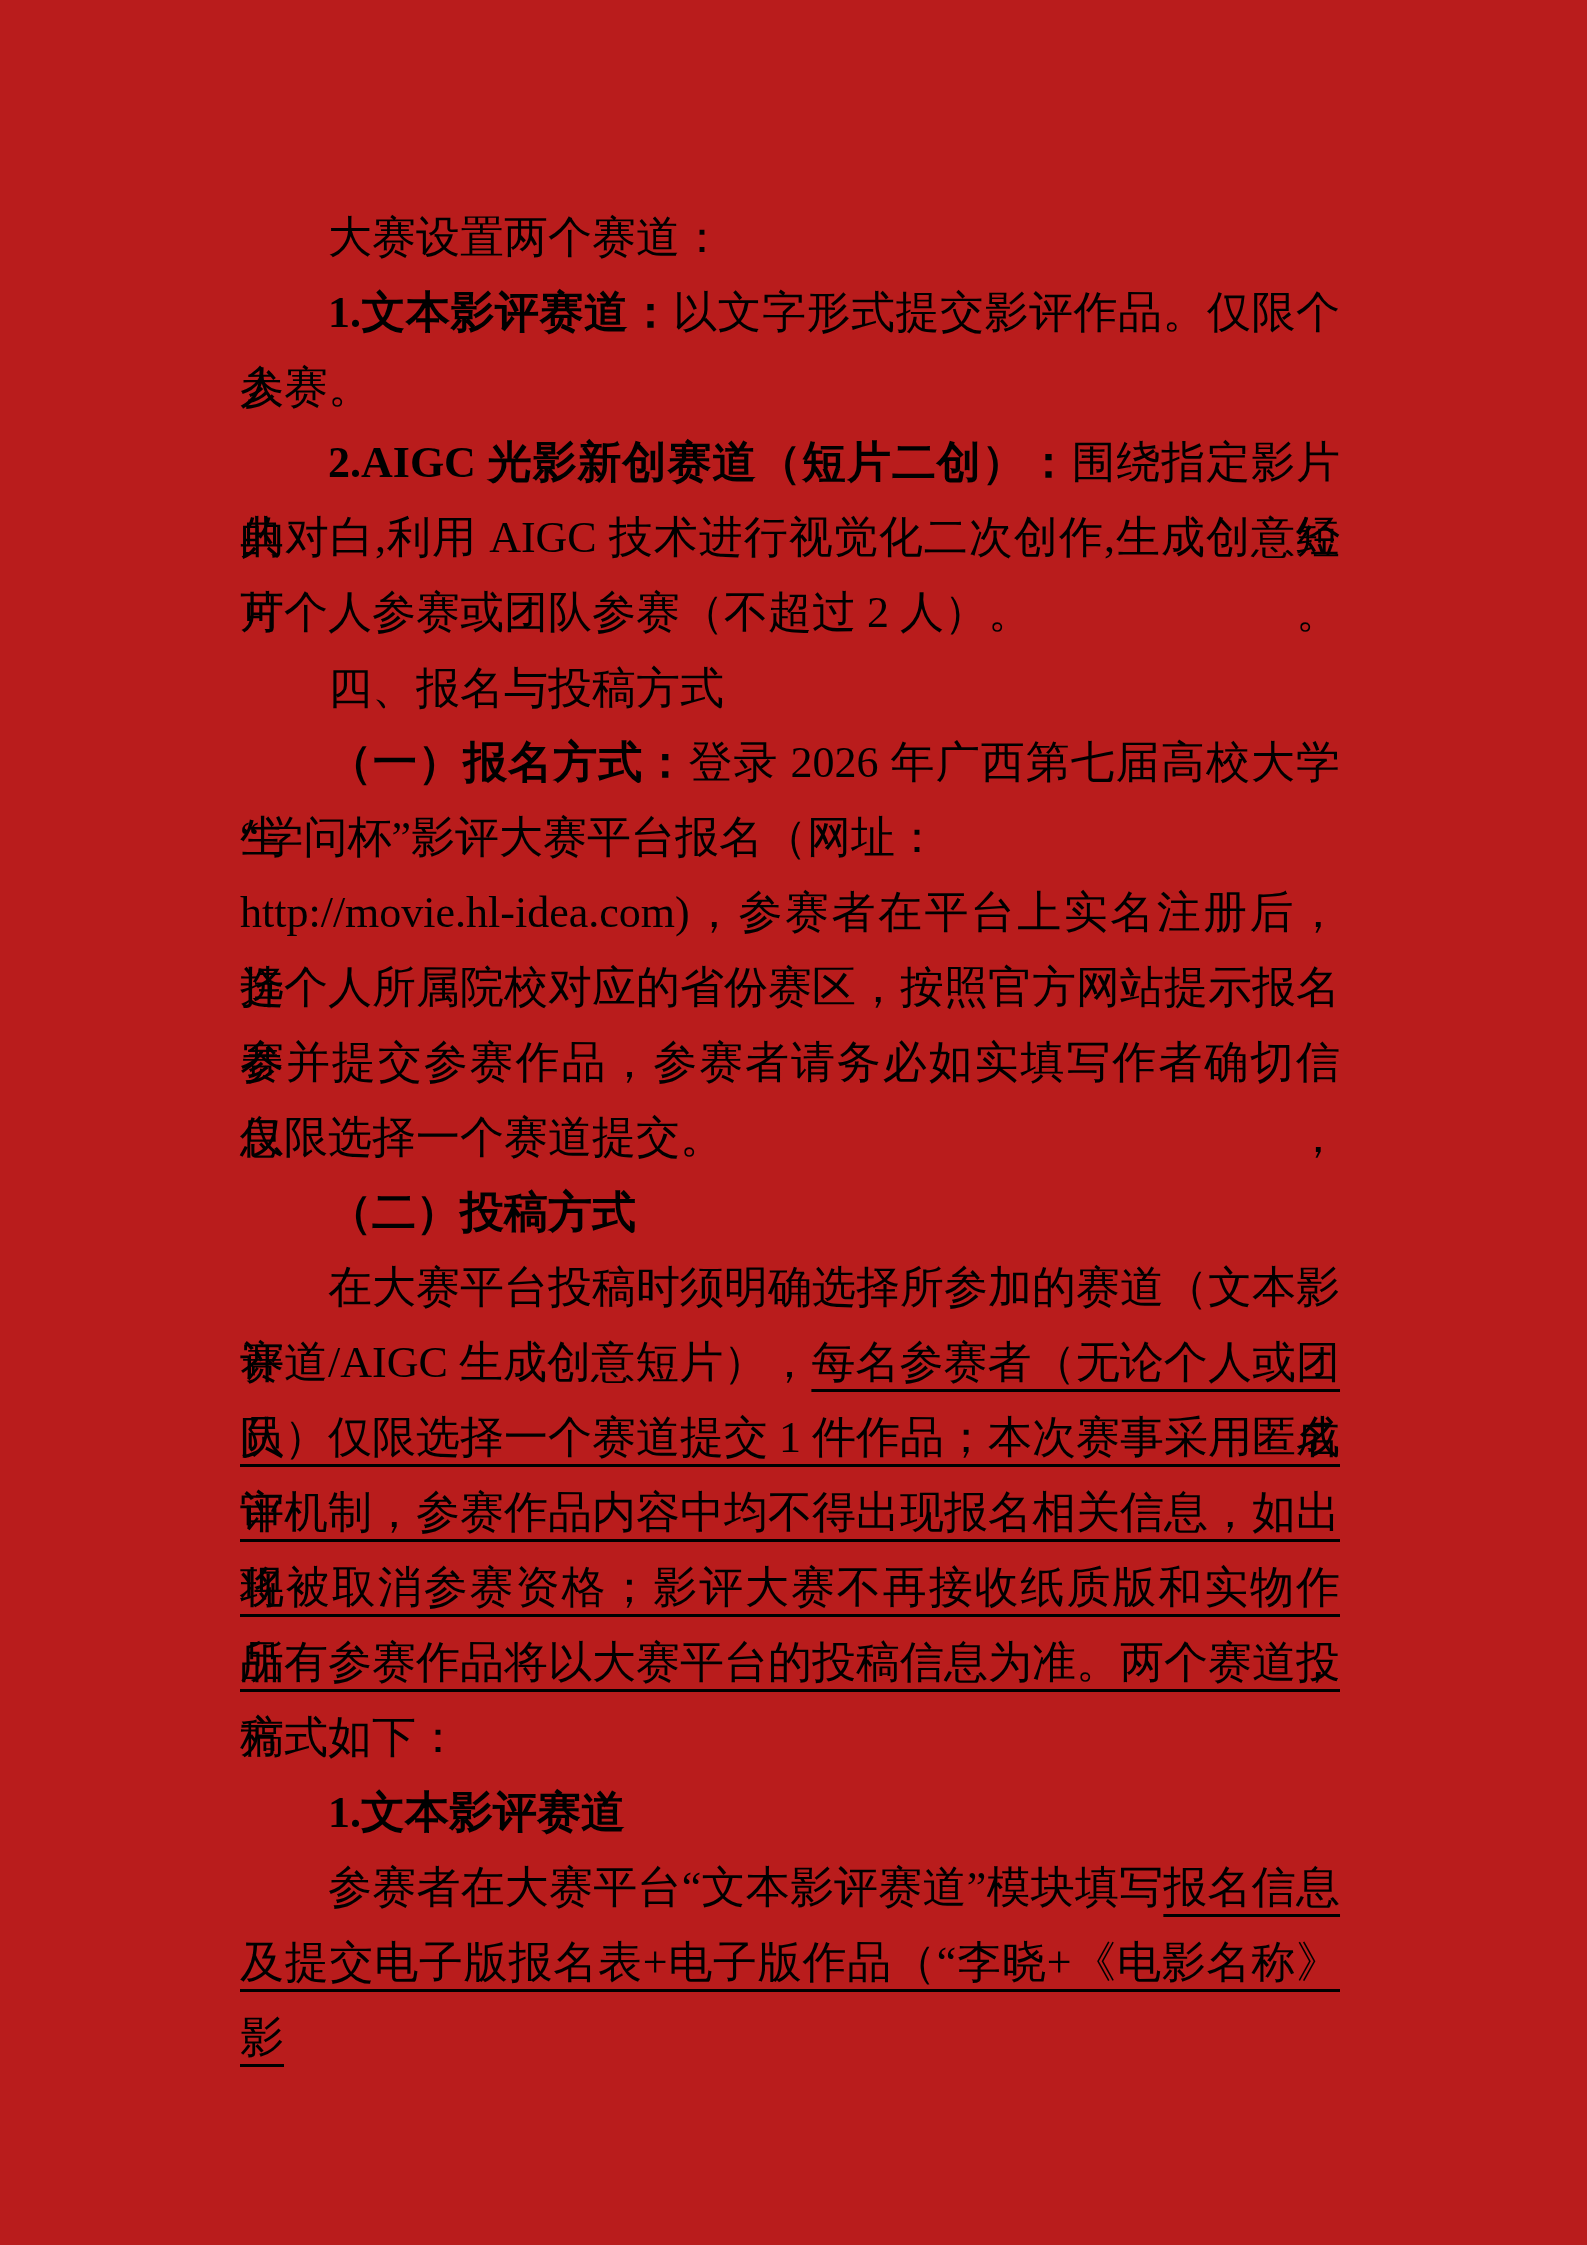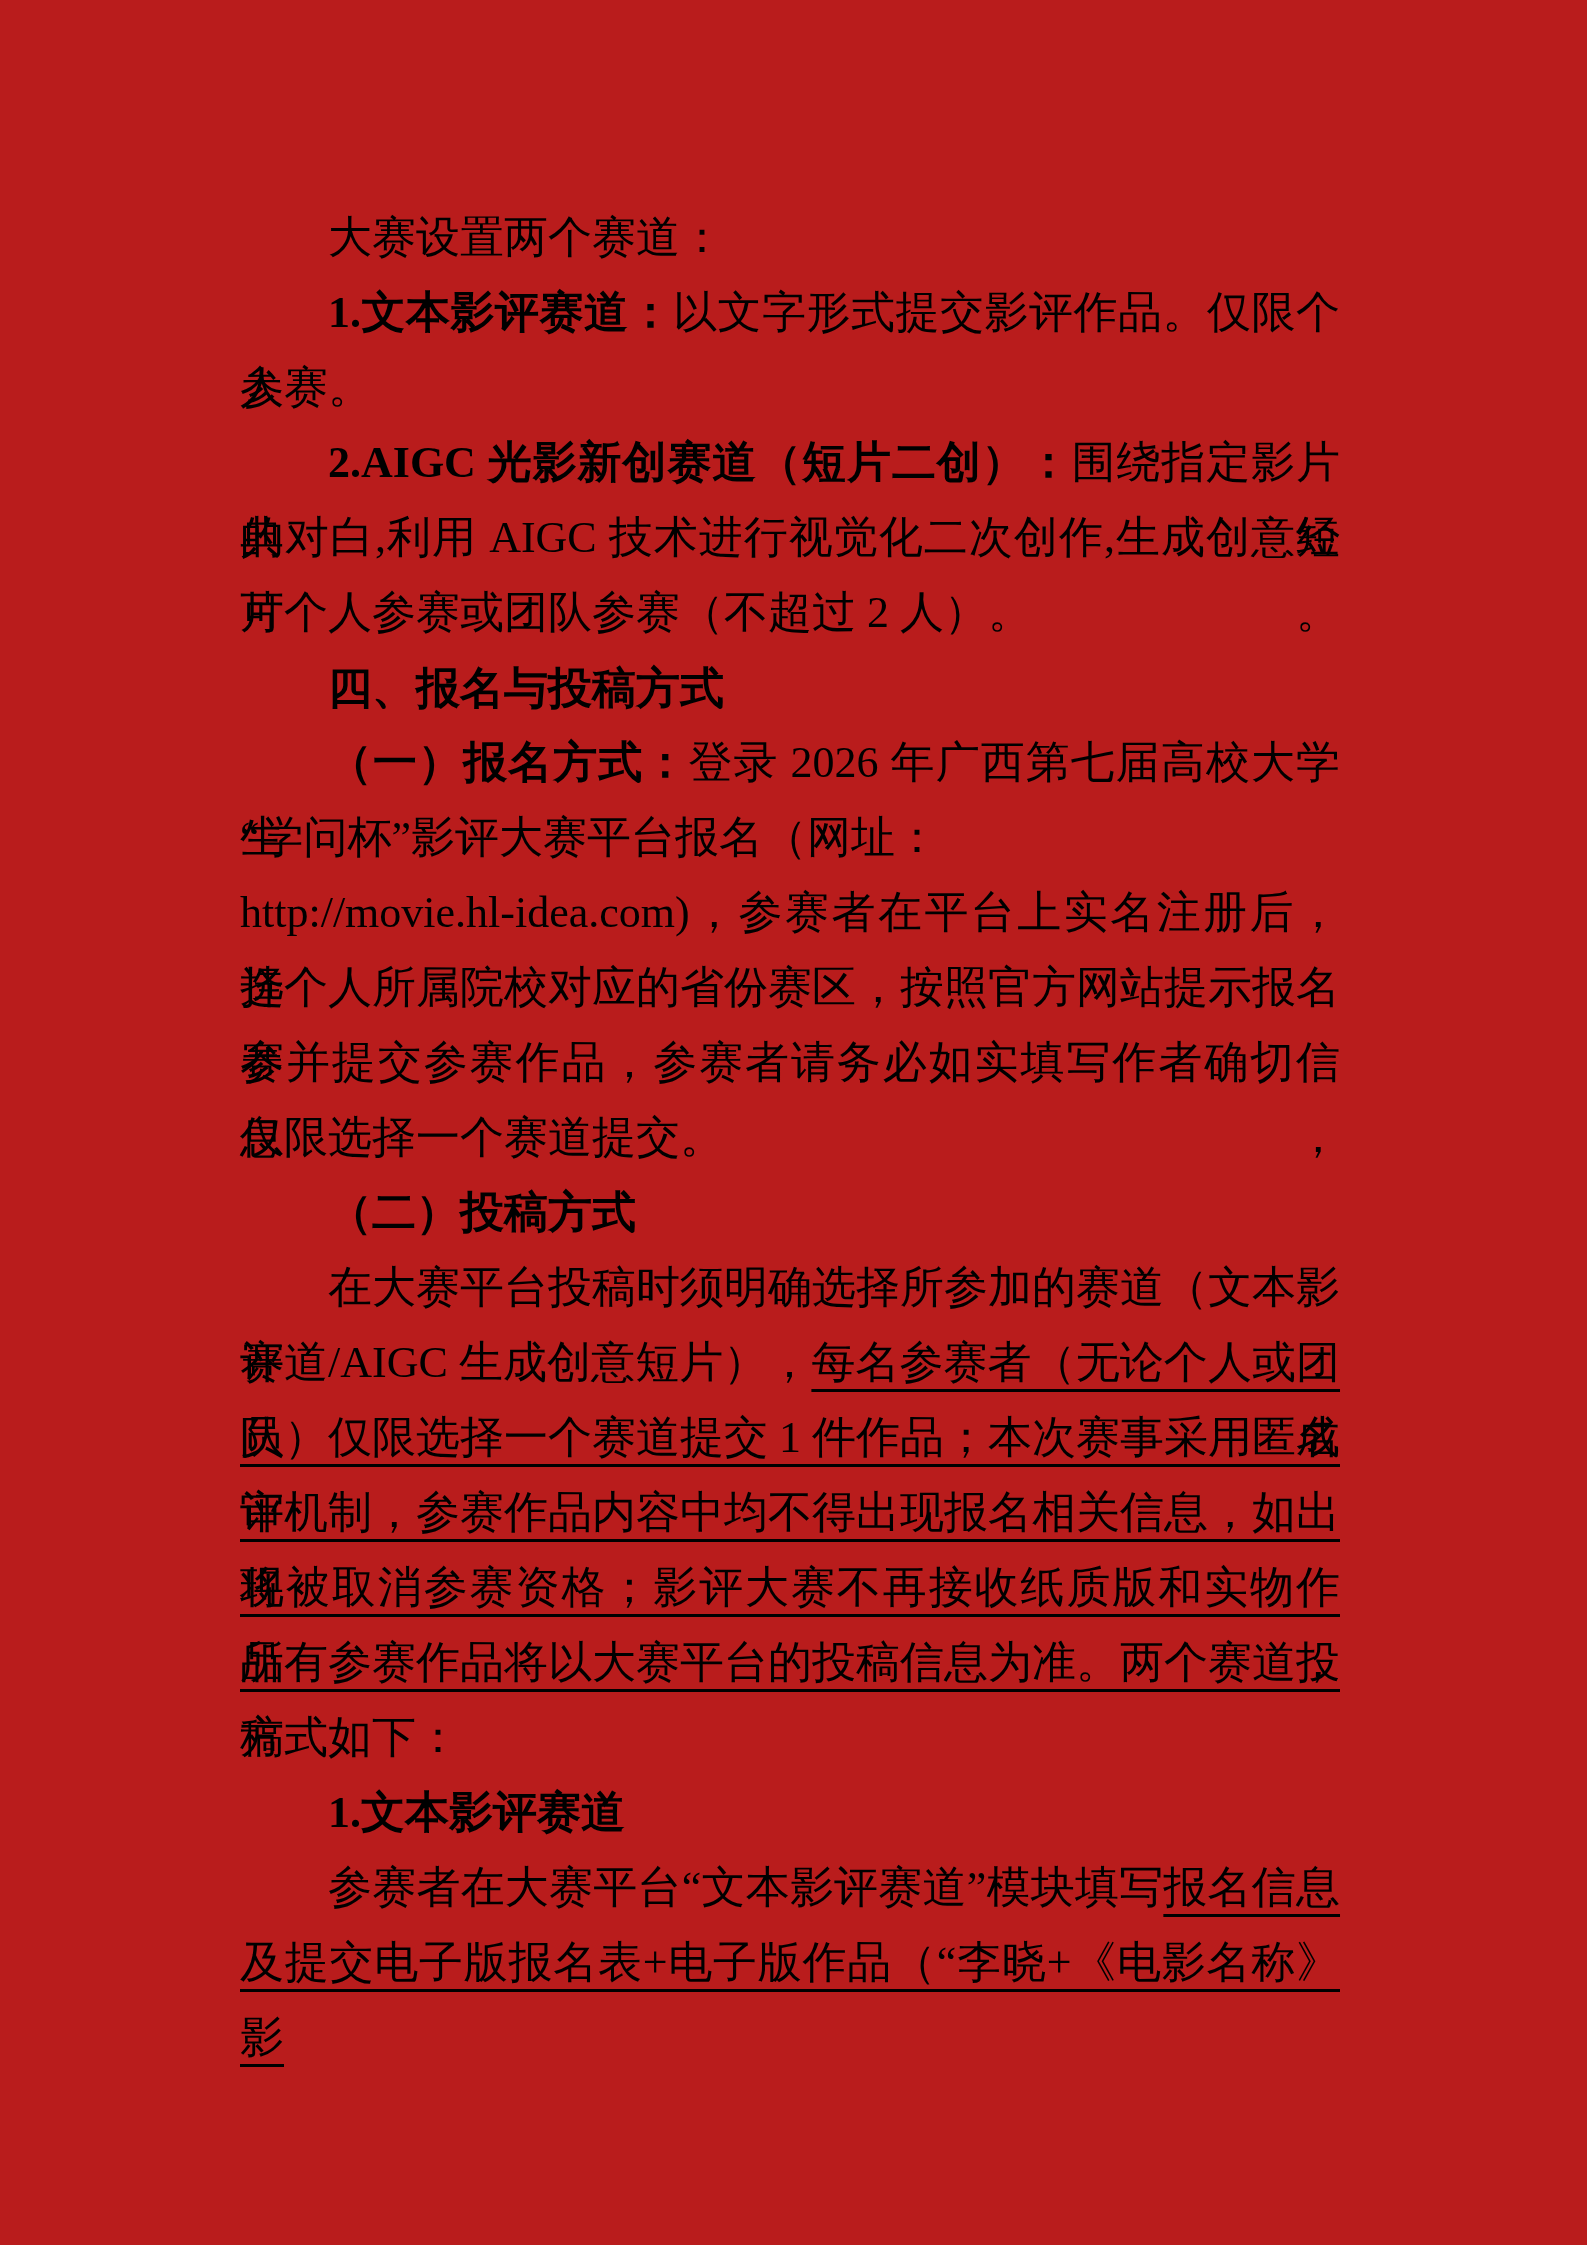--- a/index.html
+++ b/index.html
@@ -22,21 +22,21 @@
   .indent{text-indent:88px;}
   .b{font-weight:bold;margin-top:25px;}
   .u{
     text-decoration:underline;
     text-decoration-thickness:3px;
     text-underline-offset:12px;
     text-decoration-color:#000000;
   }
   .heading-sans{
     font-family:"Liberation Sans","DejaVu Sans",sans-serif;
-    font-weight:bold;
+    font-weight:normal;
   }
 </style>
 </head>
 <body>
 
 <div class="page">
   <div class="doc">
 
     <div class="line indent"><span>大赛设置两个赛道：</span></div>
 

